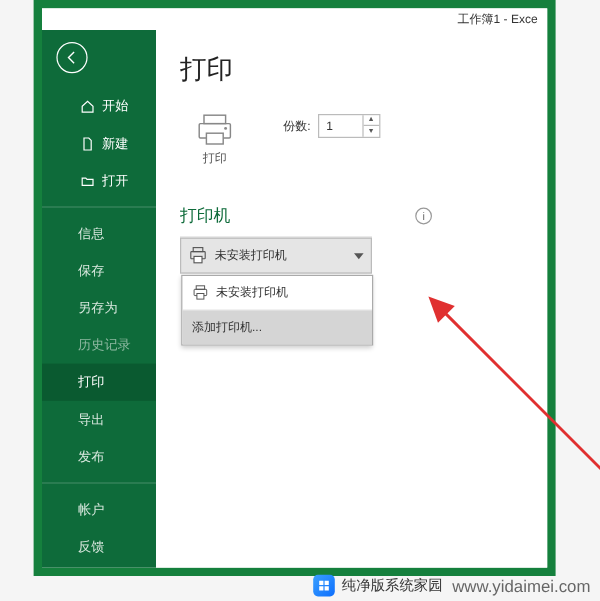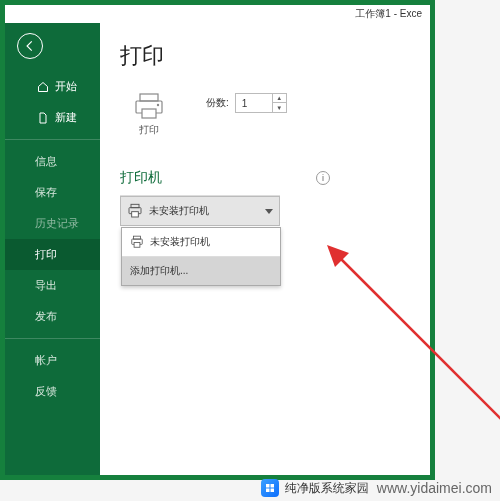--- a/index.html
+++ b/index.html
@@ -1,17 +1,17 @@
 <!DOCTYPE html>
 <html><head>
 <meta charset="utf-8">
 <style>
   * { margin: 0; padding: 0; box-sizing: border-box; }
   body { font-family: "Microsoft YaHei", "SimSun", sans-serif; background: #f5f5f5; width: 500px; height: 501px; overflow: hidden; position: relative; }
-  .app-frame { width: 435px; height: 480px; background: #fff; position: relative; border: 5px solid #15803d; }
+  .app-frame { width: 435px; height: 480px; background: #fff; position: relative; border: 7px solid #15803d; margin-left: 28px; }
   .titlebar { height: 18px; background: #fff; display: flex; justify-content: flex-end; align-items: center; padding-right: 8px; font-size: 10px; color: #333; }
   .body-area { display: flex; height: calc(100% - 18px); }
   .sidebar { width: 95px; background: #0e6b3a; color: #fff; display: flex; flex-direction: column; padding-top: 10px; font-size: 11px; }
   .back-btn { width: 26px; height: 26px; border: 1.5px solid #fff; border-radius: 50%; margin-left: 12px; margin-bottom: 12px; display: flex; align-items: center; justify-content: center; cursor: pointer; }
   .back-btn svg { width: 14px; height: 14px; fill: none; stroke: #fff; stroke-width: 2; }
   .sb-item { padding: 8px 10px 8px 14px; display: flex; align-items: center; gap: 6px; cursor: pointer; color: #d9e8df; }
   .sb-item.top { color: #fff; padding-left: 32px; }
   .sb-item.active { background: #0a5a30; color: #fff; }
   .sb-item .ic { width: 12px; height: 12px; display: inline-block; }
   .sb-label { font-size: 11px; }
@@ -69,26 +69,35 @@
             <path d="M3 11 L12 3 L21 11 V21 H3 Z"></path>
           </svg>
         <span class="sb-label">开始</span>
       </div>
       <div class="sb-item top">
         <svg class="ic" viewBox="0 0 24 24" fill="none" stroke="#fff" stroke-width="2">
             <path d="M6 2 H14 L18 6 V22 H6 Z"></path>
           </svg>
         <span class="sb-label">新建</span>
       </div>
+      <div class="sb-item top">
+        <svg class="ic" viewBox="0 0 24 24" fill="none" stroke="#fff" stroke-width="2">
+            <path d="M3 7 H9 L11 9 H21 V19 H3 Z"></path>
+          </svg>
+        <span class="sb-label">打开</span>
+      </div>
       <div class="sb-sep"></div>
       <div class="sb-item sb-indent">
           <span class="sb-label">信息</span>
         </div>
       <div class="sb-item sb-indent">
           <span class="sb-label">保存</span>
+        </div>
+      <div class="sb-item sb-indent">
+          <span class="sb-label">另存为</span>
         </div>
       <div class="sb-item sb-indent sb-dim">
           <span class="sb-label">历史记录</span>
         </div>
       <div class="sb-item sb-indent active">
           <span class="sb-label">打印</span>
         </div>
       <div class="sb-item sb-indent">
           <span class="sb-label">导出</span>
         </div>

